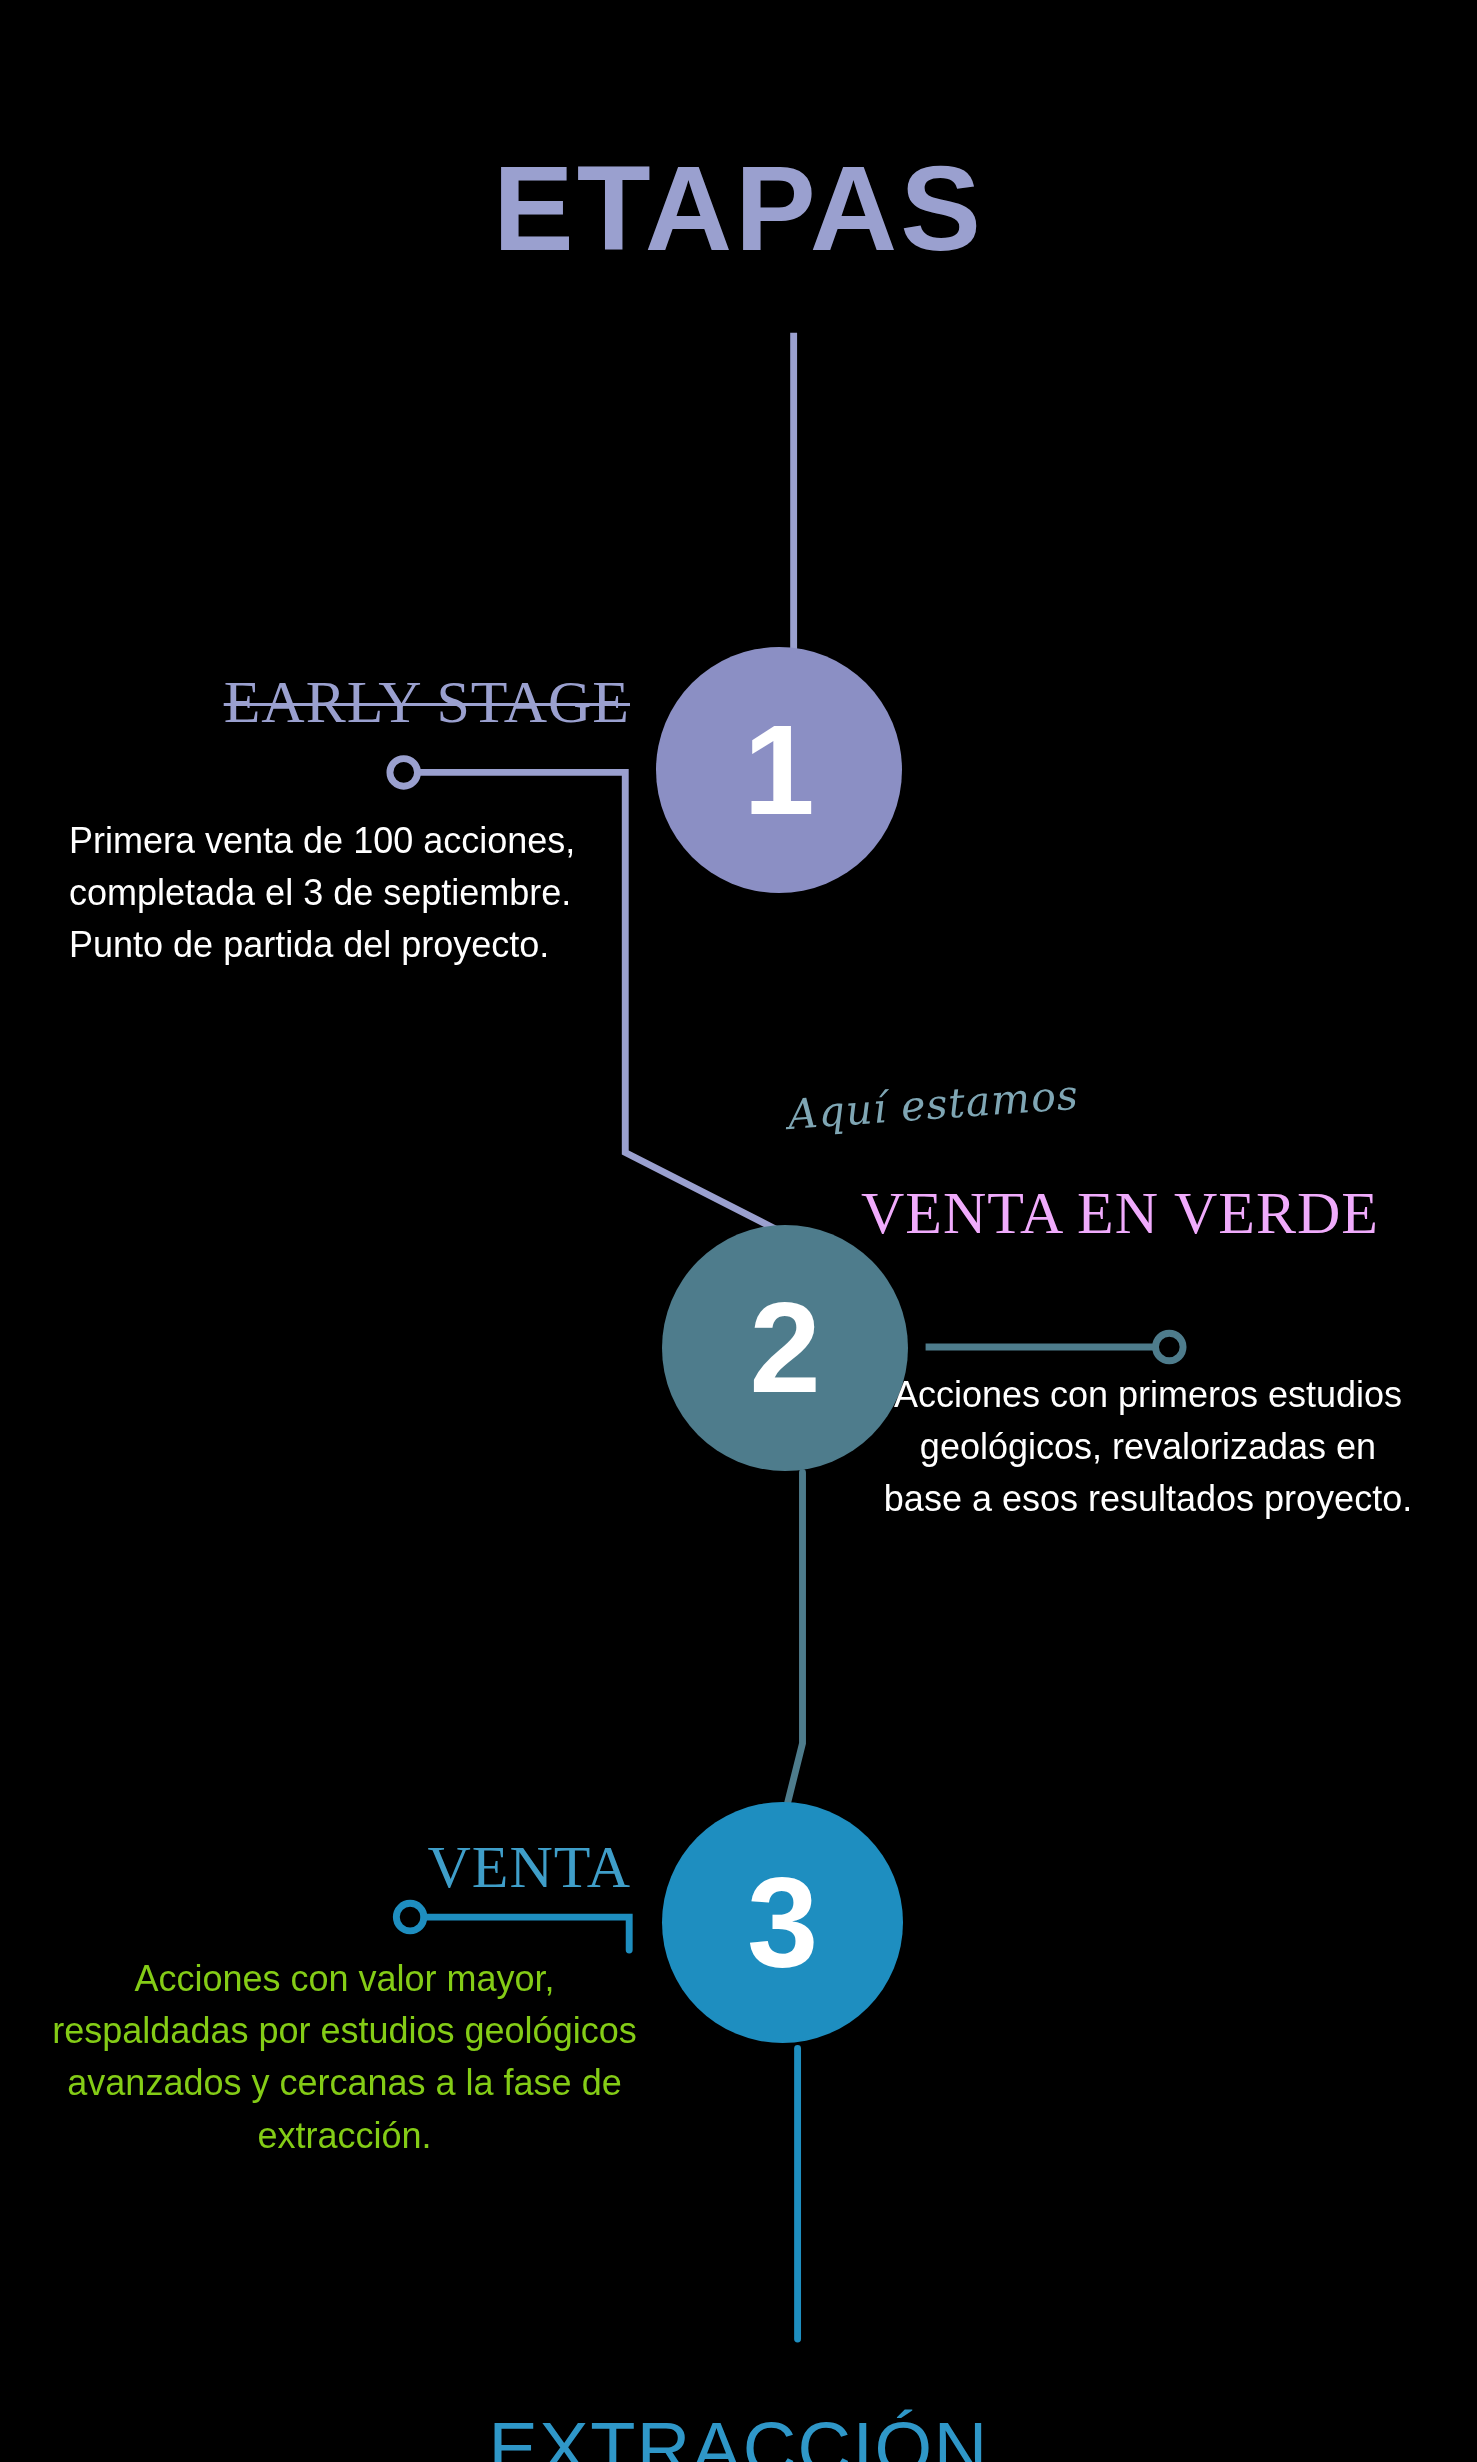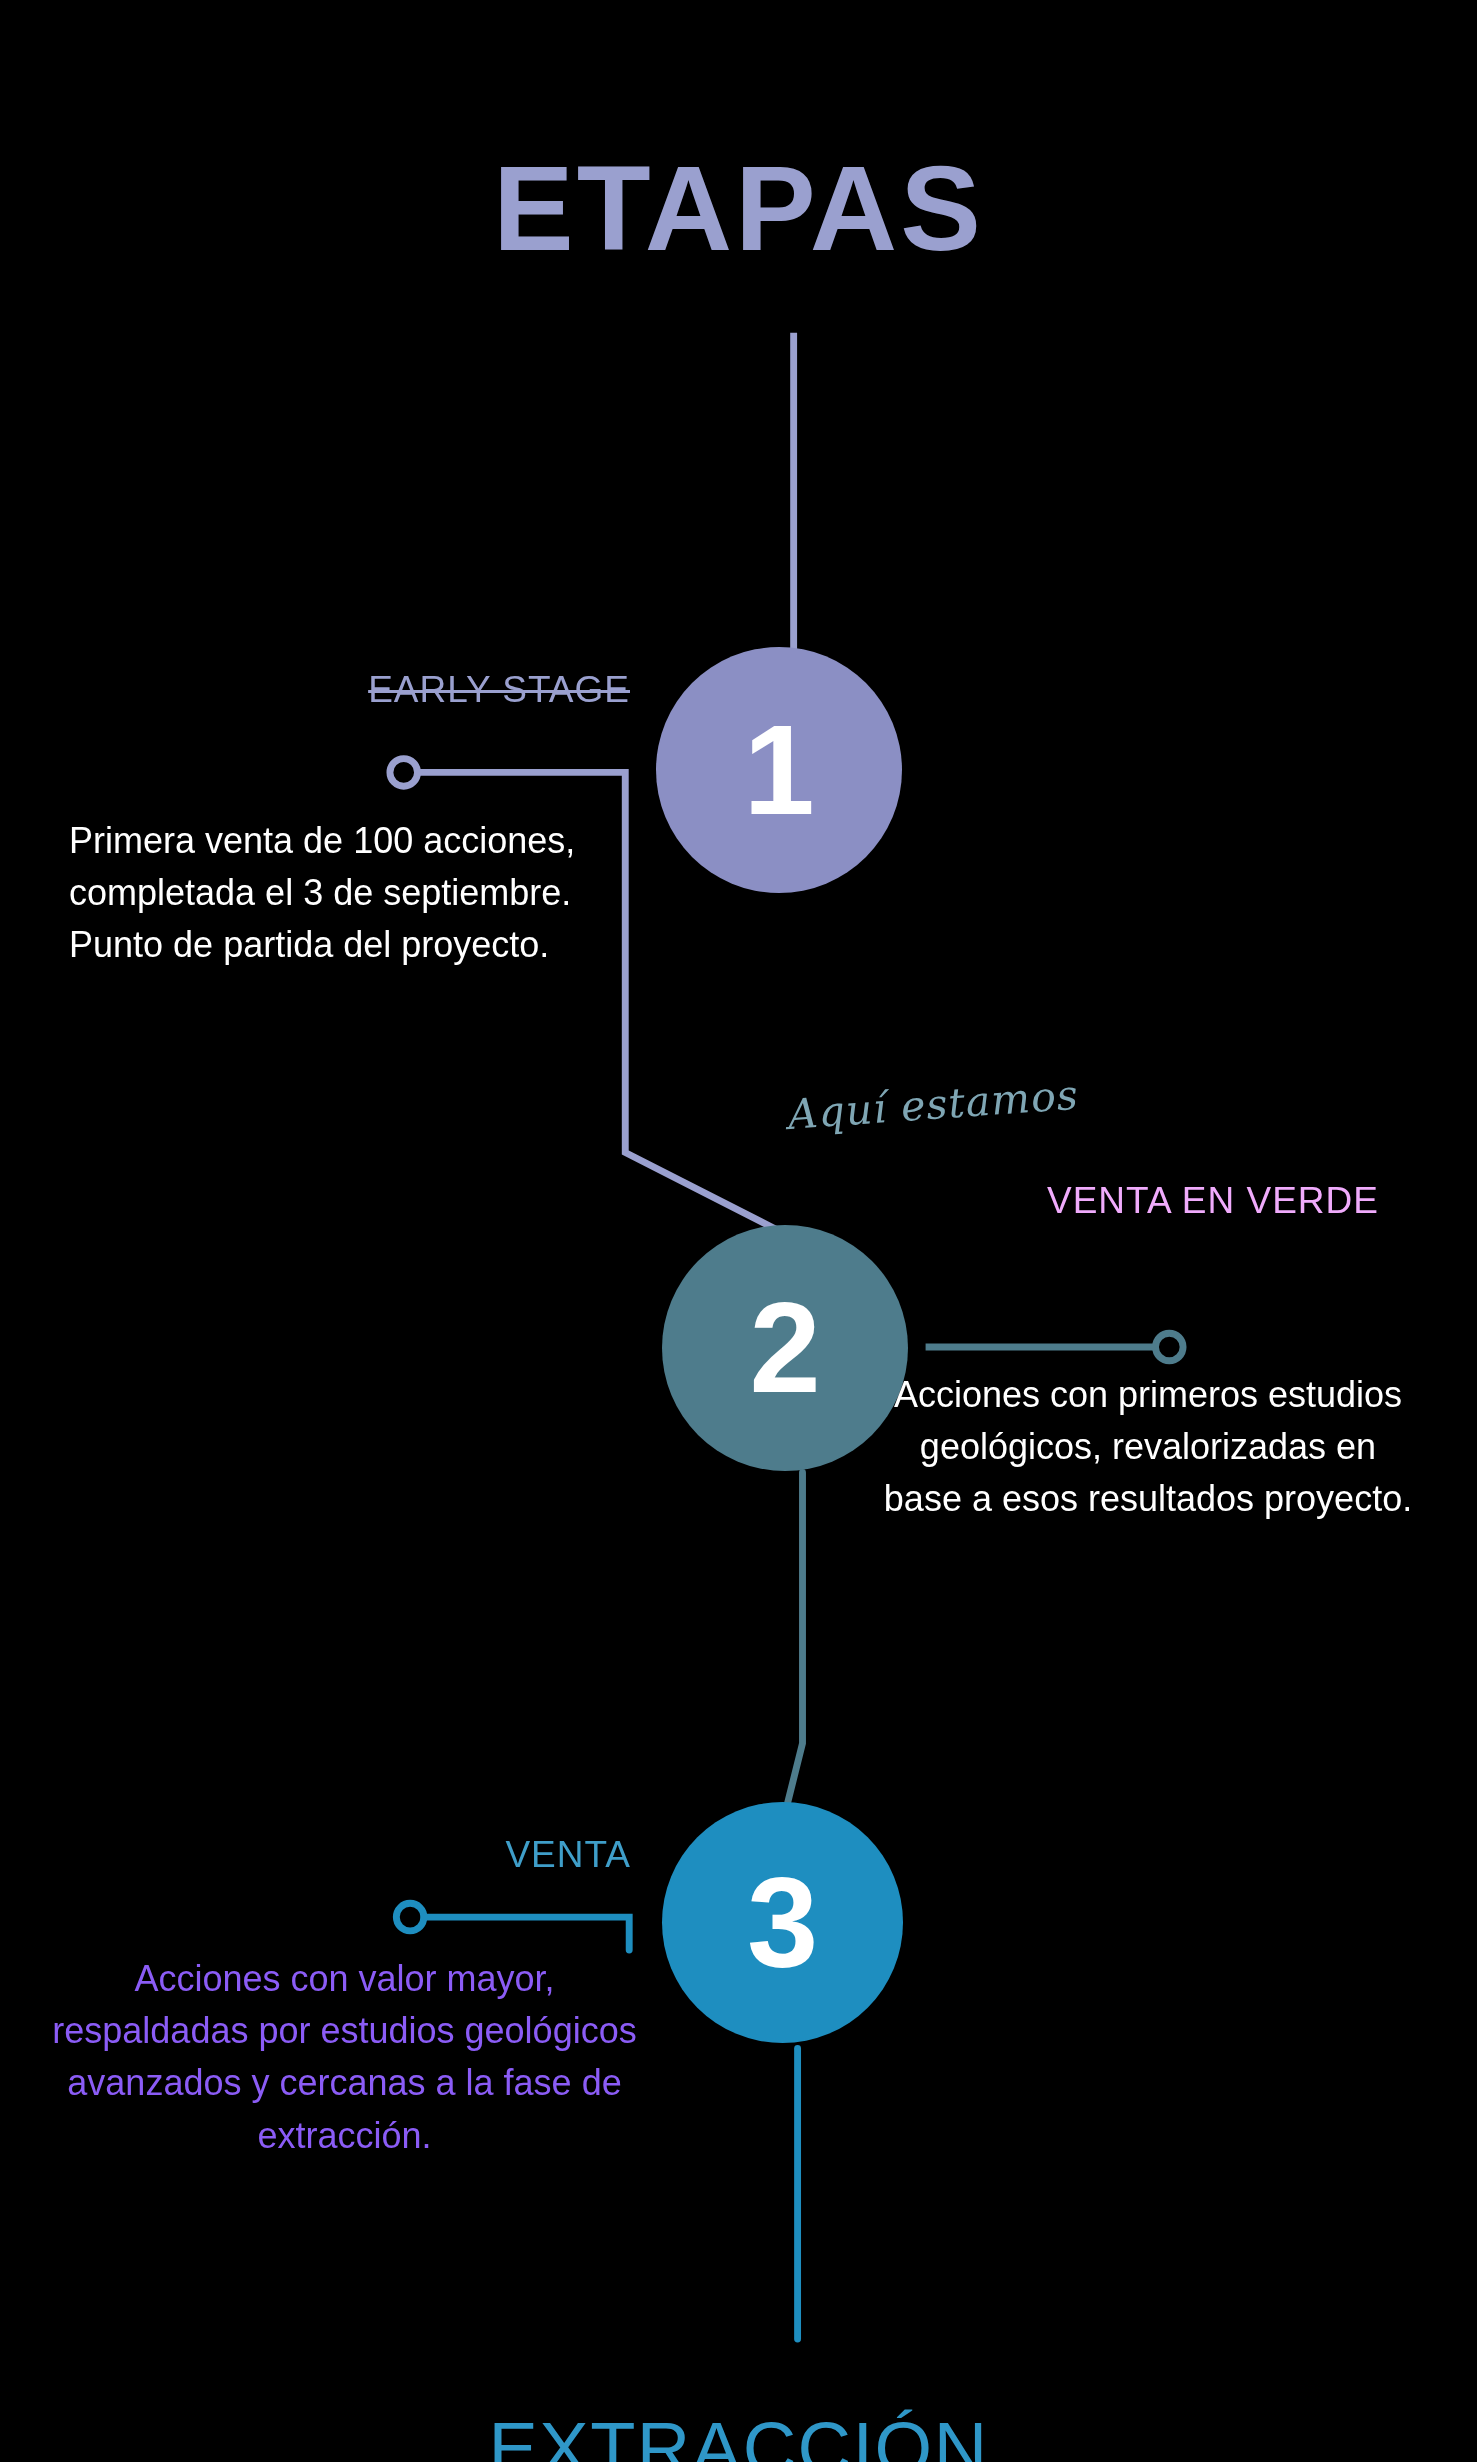--- a/index.html
+++ b/index.html
@@ -81,23 +81,24 @@
     top: 1802px;
     width: 241px;
     height: 241px;
     background: #1e8ec0;
     font-size: 128px;
   }
 
   
   .step-head {
     position: absolute;
-    font-size: 37px;
+    font-size: 60px;
     letter-spacing: 1px;
     line-height: 1.05;
+    font-family: Liberation Serif, serif;
   }
   #head-1 {
     left: 108px;
     top: 671px;
     width: 522px;
     text-align: right;
     color: #9aa0cf;
     text-decoration: line-through;
     text-decoration-thickness: 3.4px;
   }
@@ -150,21 +151,21 @@
     top: 1369px;
     width: 532px;
     text-align: center;
     color: #ffffff;
   }
   #body-3 {
     left: 49px;
     top: 1953px;
     width: 591px;
     text-align: center;
-    color: #8b5cf6;
+    color: #84cc16;
   }
 
   
   #final-label {
     position: absolute;
     left: 0;
     top: 2406px;
     width: 1477px;
     text-align: center;
     font-size: 74px;

